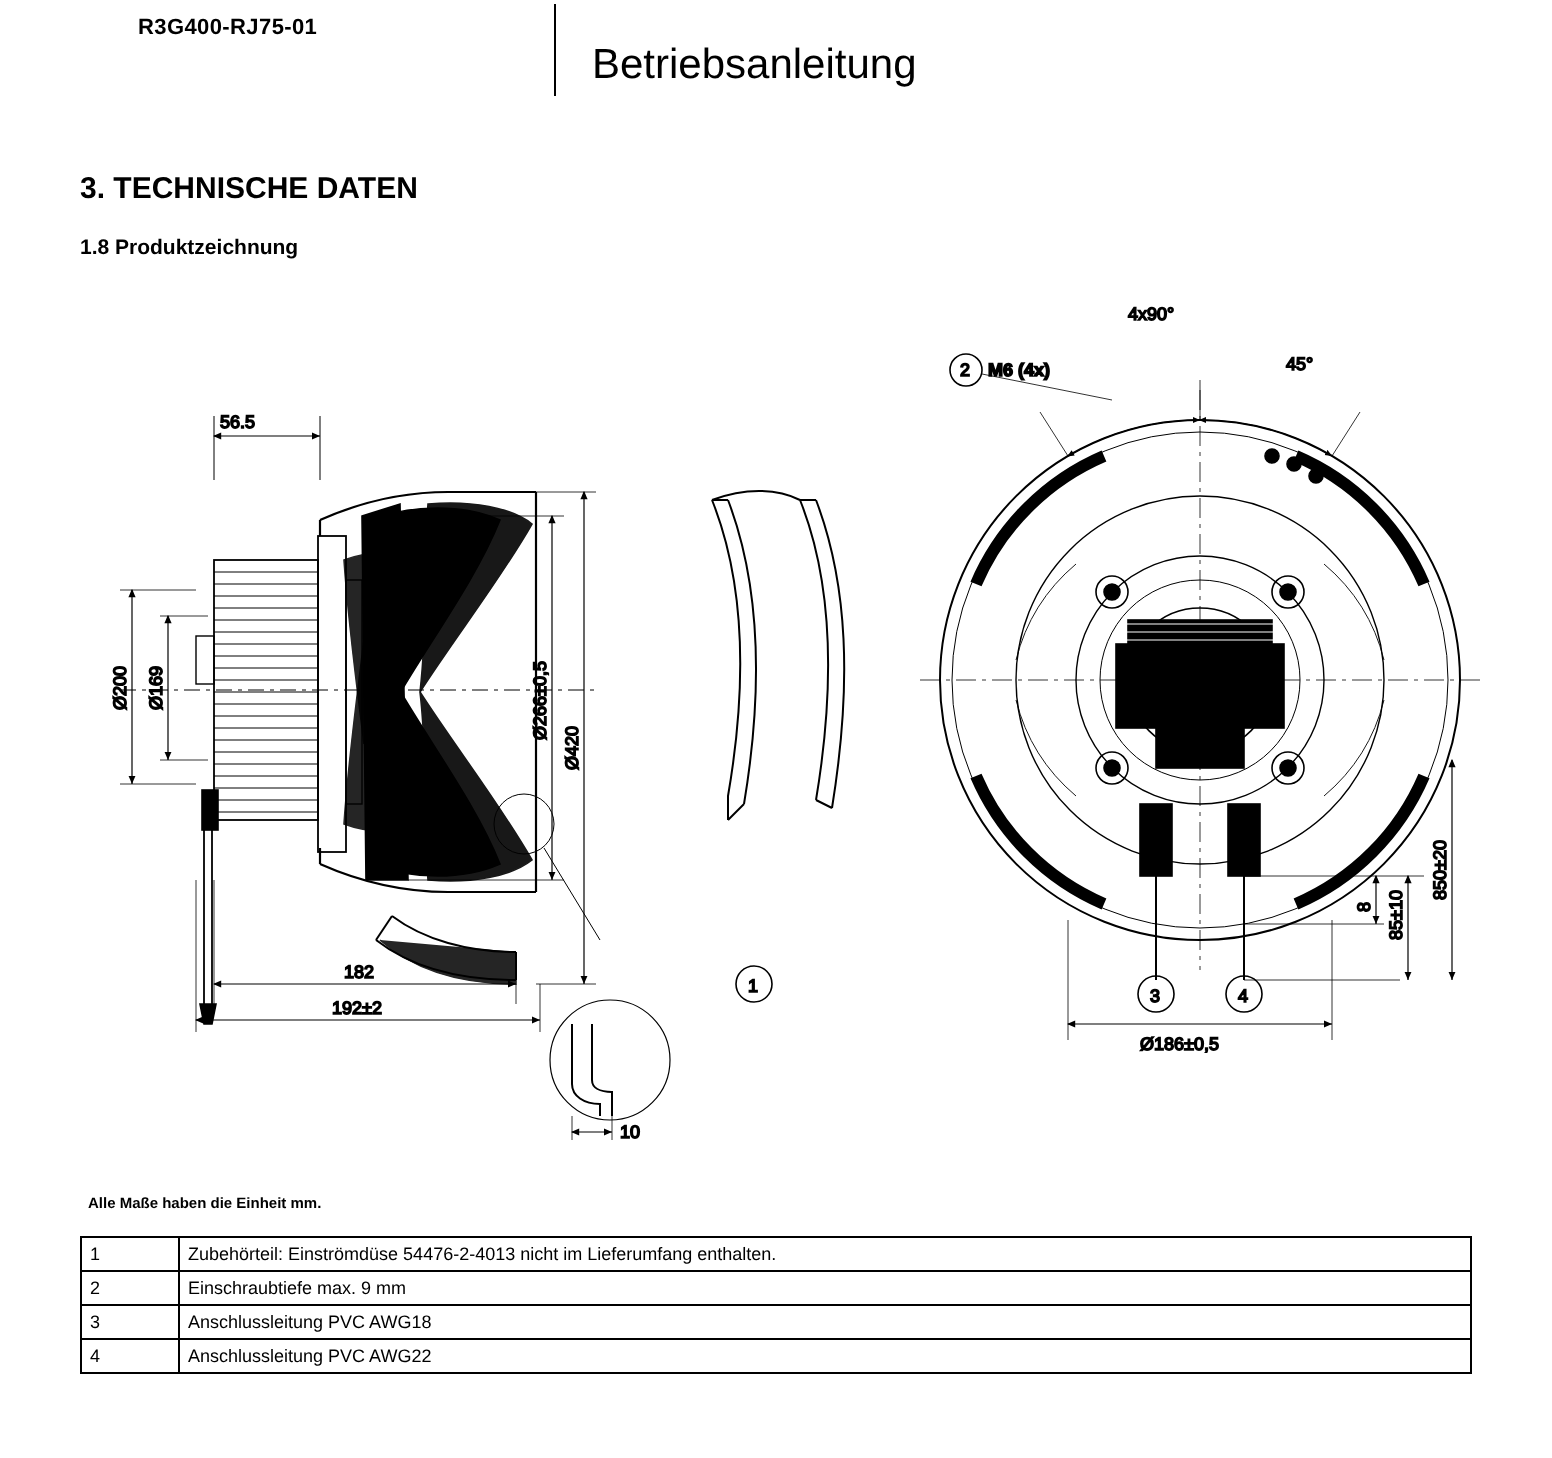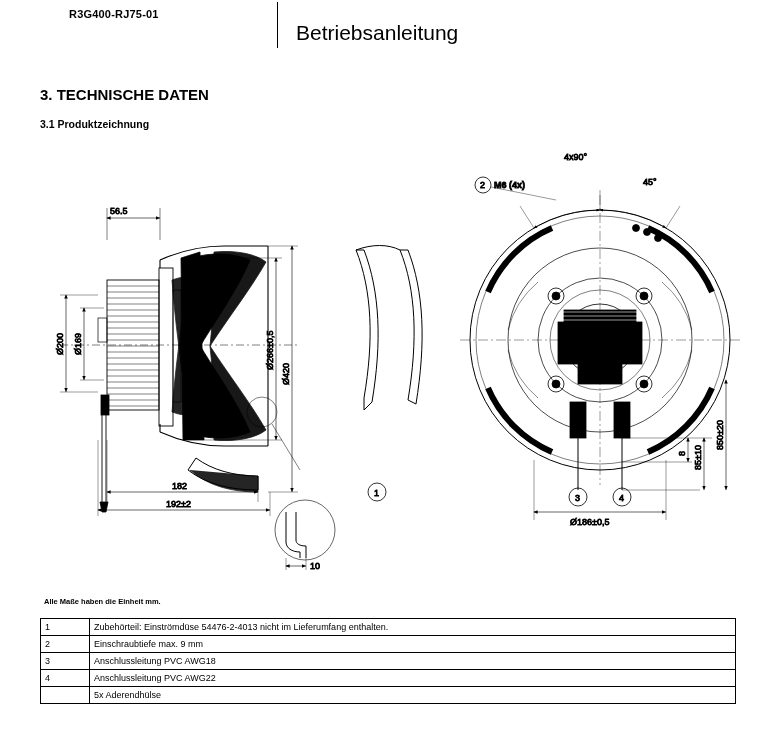--- a/index.html
+++ b/index.html
@@ -112,21 +112,21 @@
 </head>
 <body>
 
 <div id="page">
 
   <div class="hdr-model">R3G400-RJ75-01</div>
   <div class="hdr-divider"></div>
   <div class="hdr-title">Betriebsanleitung</div>
 
   <div class="sec-title">3. TECHNISCHE DATEN</div>
-  <div class="sub-title">3.1 Produktzeichnung</div>
+  <div class="sub-title">1.8 Produktzeichnung</div>
 
   <div class="drawing">
   <svg width="776" height="450" viewBox="0 0 776 450" xmlns="http://www.w3.org/2000/svg">
     <defs>
       <marker id="ar" markerWidth="8" markerHeight="8" refX="7" refY="3" orient="auto">
         <path d="M0,0 L7,3 L0,6 z" fill="#000"></path>
       </marker>
       <marker id="arS" markerWidth="8" markerHeight="8" refX="1" refY="3" orient="auto">
         <path d="M7,0 L0,3 L7,6 z" fill="#000"></path>
       </marker>
@@ -371,20 +371,16 @@
         <td>Einschraubtiefe max. 9 mm</td>
       </tr>
       <tr>
         <td class="num">3</td>
         <td>Anschlussleitung PVC AWG18</td>
       </tr>
       <tr>
         <td class="num">4</td>
         <td>Anschlussleitung PVC AWG22</td>
       </tr>
-      <tr class="sub">
-        <td class="num"></td>
-        <td>5x Aderendhülse</td>
-      </tr>
     </tbody>
   </table>
 
 </div>
 
 </body></html>

